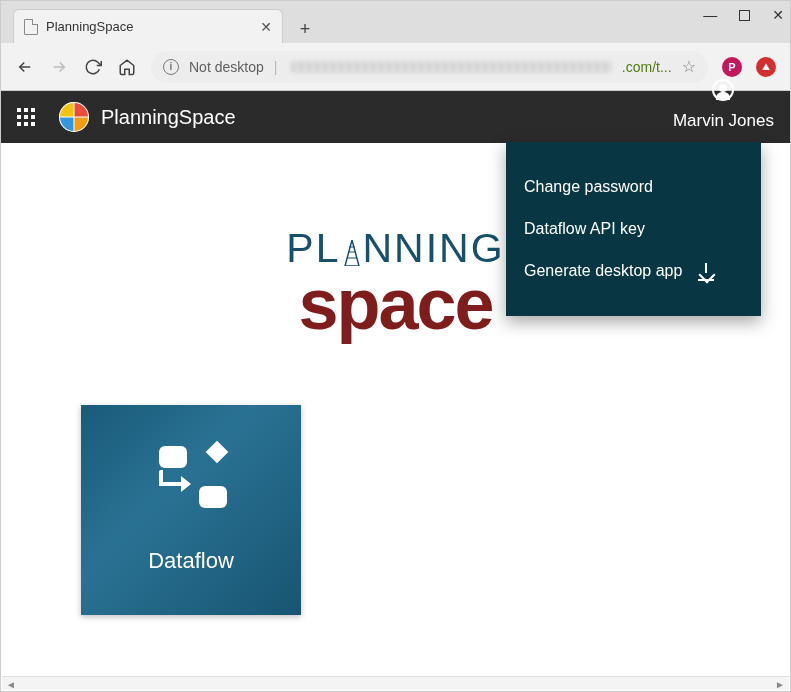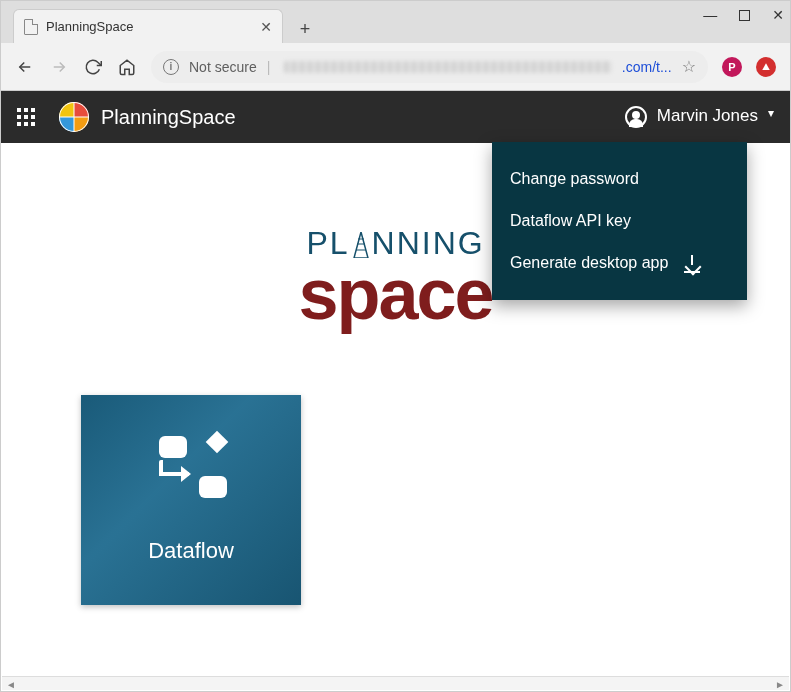--- a/index.html
+++ b/index.html
@@ -78,38 +78,38 @@
   .grid-icon span { background:#fff; }
   .logo-globe {
     width:30px;height:30px;margin-left:24px;border-radius:50%;
     background: conic-gradient(#e74c3c 0 90deg,#f39c12 90deg 180deg,#3498db 180deg 270deg,#f1c40f 270deg 360deg);
     position:relative; box-shadow: inset 0 0 0 1px #fff;
   }
   .logo-globe::before,.logo-globe::after{content:"";position:absolute;background:#fff;}
   .logo-globe::before{left:0;right:0;top:50%;height:1px;transform:translateY(-.5px);}
   .logo-globe::after{top:0;bottom:0;left:50%;width:1px;transform:translateX(-.5px);}
   .app-title { margin-left:12px; font-size:20px; font-weight:400; }
-  .user-block { margin-left:auto; display:flex; align-items:flex-start; gap:10px;}
+  .user-block { margin-left:auto; display:flex; align-items:center; gap:10px;flex-direction:column;}
   .user-icon { width:22px;height:22px;border:2px solid #fff;border-radius:50%;position:relative;}
   .user-icon::before{content:"";position:absolute;top:3px;left:50%;transform:translateX(-50%);width:8px;height:8px;border-radius:50%;background:#fff;}
   .user-icon::after{content:"";position:absolute;bottom:-1px;left:2px;right:2px;height:8px;border-radius:6px 6px 0 0;background:#fff;}
   .user-name { font-size:17px; }
   .chevron { font-size:12px; }
   
   .dropdown {
     position:absolute;
     top:141px;
-    right:43px;
+    right:29px;
     width:255px;
     background:#083344;
     background:#0b3a4a;
     background:#063545;
     background:#093844;
     color:#fff;
-    padding: 16px 0;
+    padding: 24px 0;
     box-shadow: 0 6px 16px rgba(0,0,0,.35);
     z-index:10;
     text-align:center;
   }
   .dropdown { background:#083642; }
   .dropdown-item {
     padding: 12px 18px;
     font-size:16px;
     display:flex; align-items:center; gap:12px;
     cursor:pointer;
@@ -119,21 +119,21 @@
   .mini-grid span{background:#fff;}
   .dl-icon{width:16px;height:16px;position:relative;}
   .dl-icon::before{content:"";position:absolute;left:7px;top:0;width:2px;height:10px;background:#fff;}
   .dl-icon::after{content:"";position:absolute;left:3px;top:6px;width:10px;height:10px;border-left:2px solid #fff;border-bottom:2px solid #fff;transform:rotate(-45deg);}
   .dl-icon .bar{position:absolute;bottom:-2px;left:0;right:0;height:2px;background:#fff;}
   .logout-icon{width:16px;height:16px;border:2px solid #fff;border-left:none;border-radius:0 3px 3px 0;position:relative;}
   .logout-icon::after{content:"";position:absolute;left:-6px;top:4px;width:0;height:0;border-top:4px solid transparent;border-bottom:4px solid transparent;border-right:6px solid #fff;}
   
   .content { padding: 24px 80px; position:relative; }
   .big-logo { text-align:center; margin-top: 58px; }
-  .big-logo .line1 { font-size:32px; color:#16506b; letter-spacing:2px; font-weight:400; font-family: Arial, sans-serif; margin-top: 42px;}
+  .big-logo .line1 { font-size:41px; color:#16506b; letter-spacing:2px; font-weight:400; font-family: Arial, sans-serif; margin-top: 42px;}
   .big-logo .line1 .tower { display:inline-block; position:relative; width:22px;}
   .big-logo .line2 { font-size:72px; letter-spacing:-2px; color:#7f1d1d; font-weight:700; line-height:.9; font-family: Arial Black, Arial, sans-serif; }
   .tile {
     margin-top: 68px;
     width: 220px; height: 210px;
     background: linear-gradient(#1e6a8e,#1e6a8e);
     background-color:#2a6f8f;
     color:#fff;
     display:flex; flex-direction:column; align-items:center; justify-content:center;
     gap:40px;
@@ -196,24 +196,24 @@
         <path d="M20.49 15a9 9 0 1 1-2.12-9.36L23 10"></path>
       </svg>
   </div>
   <div class="nav-icon">
     <svg width="18" height="18" viewBox="0 0 24 24" fill="none" stroke="#444" stroke-width="2">
         <path d="M3 10l9-7 9 7v10a2 2 0 0 1-2 2h-4v-7h-6v7H5a2 2 0 0 1-2-2z"></path>
       </svg>
   </div>
   <div class="addr-bar">
     <span class="info">i</span>
-    <span>Not secure</span>
+    <span>Not desktop</span>
     <span style="color:#bbb">|</span>
     <span class="url-blur"></span>
-    <span style="color:#1d4ed8">.com/t...</span>
+    <span style="color:#4d7c0f">.com/t...</span>
     <span class="star">☆</span>
   </div>
   <span class="pill p">P</span>
   <span class="pill r">
     <svg width="10" height="10" viewBox="0 0 24 24" fill="#fff">
         <path d="M12 3l9 16H3z"></path>
       </svg>
   </span>
 </div>
 

